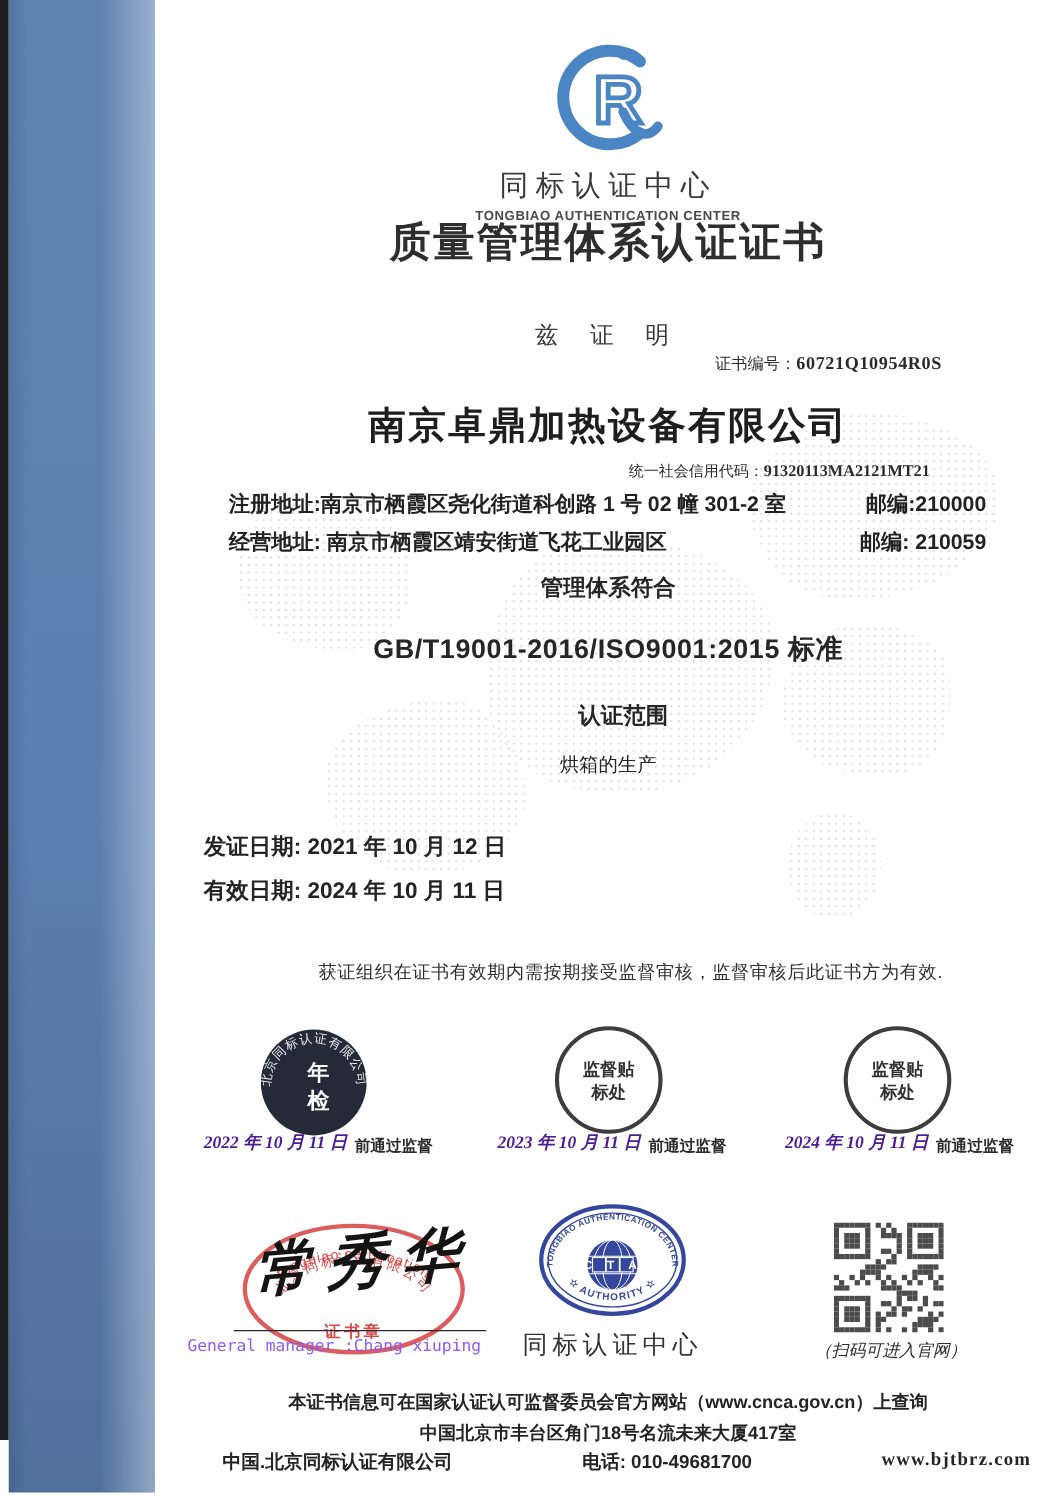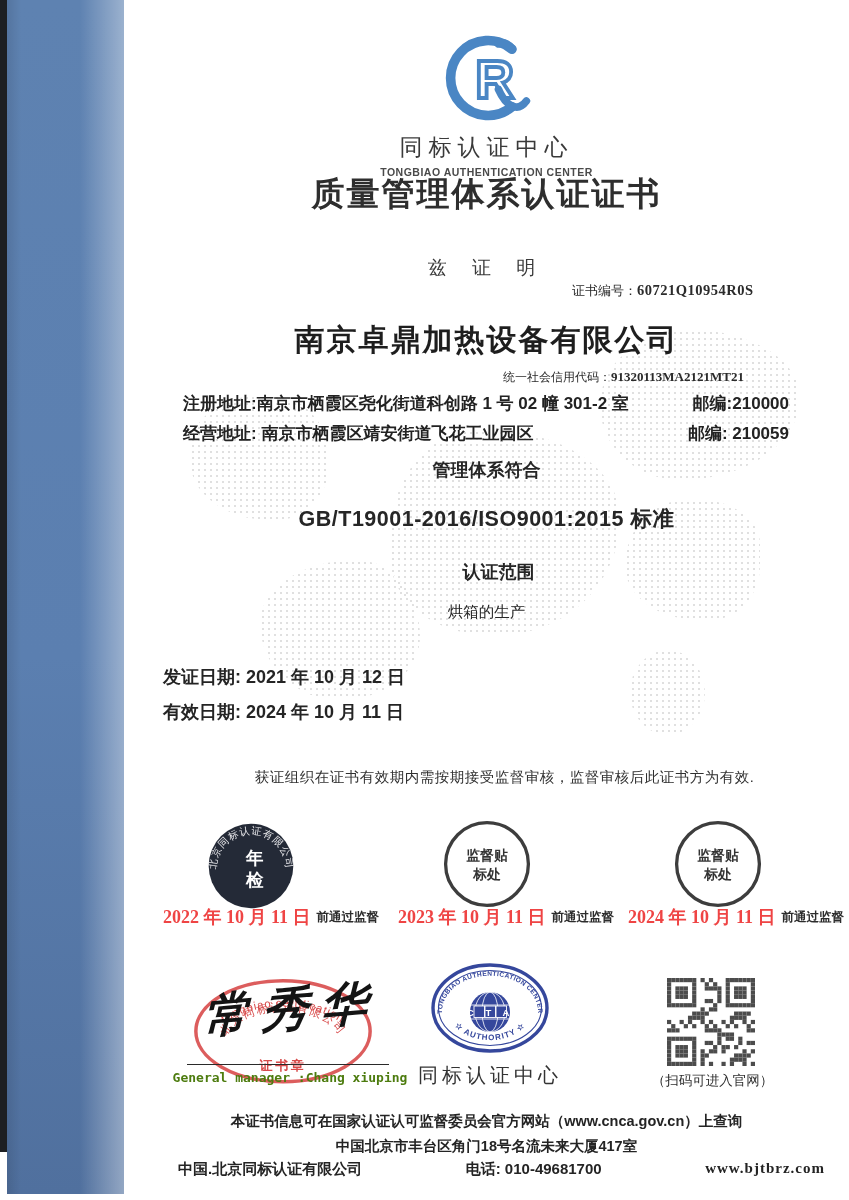--- a/index.html
+++ b/index.html
@@ -32,34 +32,34 @@
   .addr1{top:392px;} .addr2{top:422px;justify-content:space-between;}
   .conform{top:458px;font-size:18px;font-weight:700;}
   .standard{top:504px;font-size:21.5px;font-weight:700;letter-spacing:.5px;}
   .scopelbl{top:560px;font-size:18px;font-weight:700;padding-left:24px;}
   .scope{top:602px;font-size:15.5px;}
   .dateline{position:absolute;left:163px;font-size:18px;font-weight:700;color:#242424;}
   .d1{top:665px;} .d2{top:700px;}
   .note{top:768px;font-size:14.5px;color:#303030;letter-spacing:.5px;padding-left:36px;}
   .stamp{position:absolute;width:92px;height:92px;}
   .stamp-cap{position:absolute;display:flex;align-items:flex-start;white-space:nowrap;}
-  .stamp-cap .dt{font-family:"Liberation Serif",serif;font-weight:700;font-size:18px;color:#ef4444;}
+  .stamp-cap .dt{font-family:"Liberation Serif",serif;font-weight:700;font-size:14px;color:#4c1d95;font-style:italic;}
   .stamp-cap .sx{font-size:12.5px;font-weight:700;color:#2c2c2c;margin-left:6px;margin-top:4px;}
   .sig-stamp{position:absolute;left:178px;top:972px;width:210px;height:122px;}
   .sig-hand{position:absolute;left:196px;top:978px;width:190px;text-align:center;
     font-family:"Liberation Serif",serif;font-style:italic;font-weight:700;font-size:47px;
     letter-spacing:12px;color:#141414;transform:rotate(-5deg) skewX(-6deg);}
   .sig-line{position:absolute;left:187px;top:1064px;width:202px;border-top:1.6px solid #2a2a2a;}
-  .sig-cap{position:absolute;left:150px;top:1070px;width:280px;text-align:center;
-    font-family:"DejaVu Sans Mono",monospace;font-size:13px;font-weight:700;color:#4d7c0f;}
+  .sig-cap{position:absolute;left:150px;top:1070px;width:280px;
+    font-family:"DejaVu Sans Mono",monospace;font-size:13px;font-weight:400;color:#8b5cf6;}
   .cta{position:absolute;left:430px;top:962px;width:120px;height:92px;}
   .cta-cap{position:absolute;left:400px;top:1062px;width:180px;text-align:center;
     font-size:20px;letter-spacing:4px;color:#333;}
   .qr{position:absolute;left:667px;top:978px;width:88px;height:88px;}
-  .qr-cap{position:absolute;left:640px;top:1072px;width:145px;text-align:center;font-size:13.5px;color:#2e2e2e;}
+  .qr-cap{position:absolute;left:640px;top:1072px;width:145px;text-align:center;font-size:13.5px;color:#2e2e2e;font-style:italic;}
   .f1{top:1112px;font-size:14.5px;font-weight:700;color:#242424;}
   .f2{top:1137px;font-size:14.5px;font-weight:700;color:#242424;}
   .f3{position:absolute;left:178px;right:24px;top:1160px;display:flex;justify-content:space-between;
       font-size:15px;font-weight:700;color:#242424;}
   .f3 .site{font-family:"Liberation Serif",serif;letter-spacing:1px;}
   svg text{font-family:"Liberation Sans",sans-serif;}
 </style>
 </head>
 <body>
 

